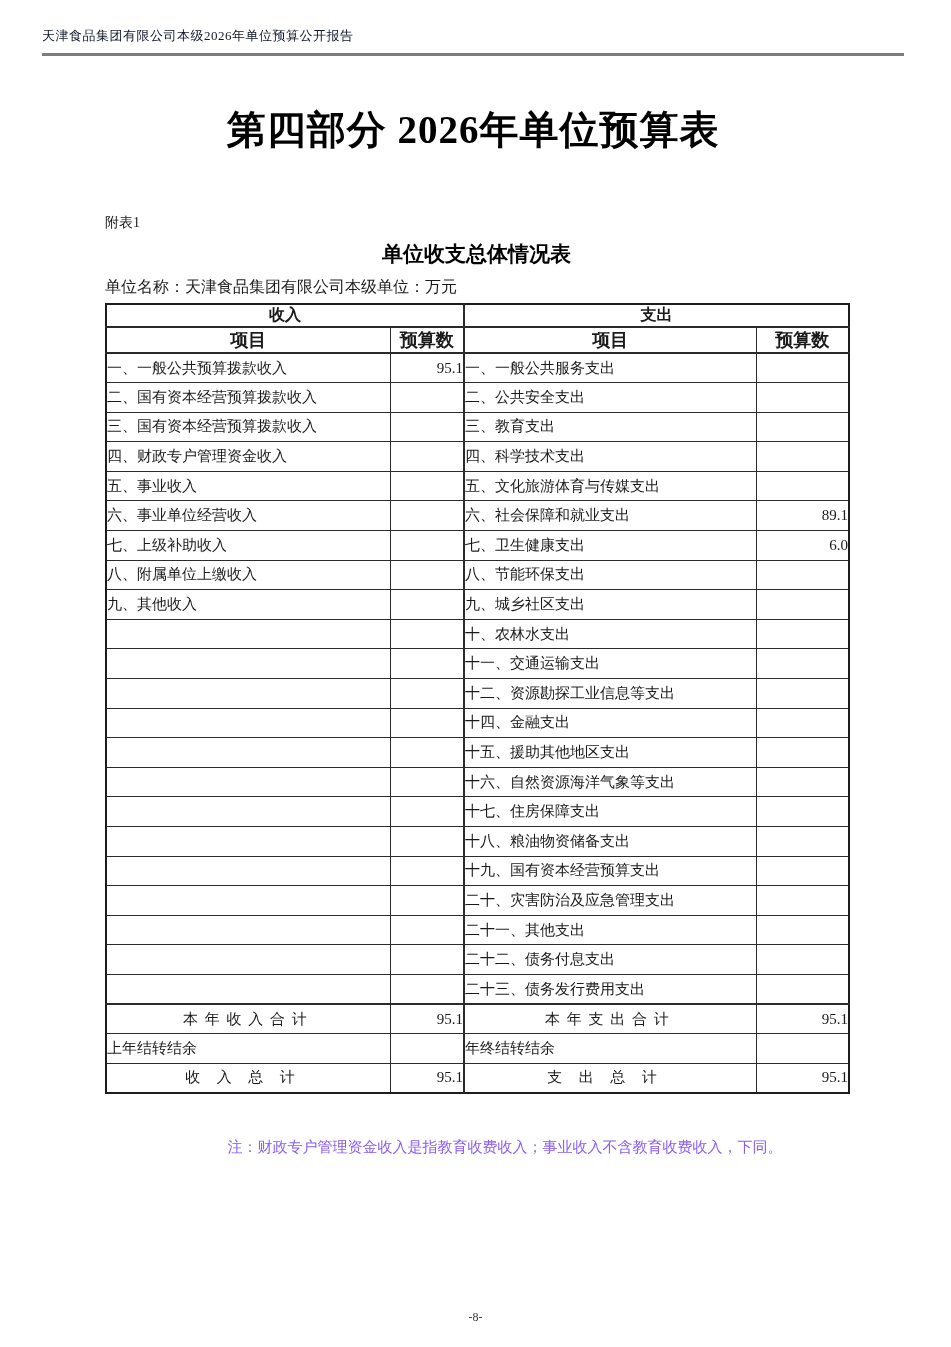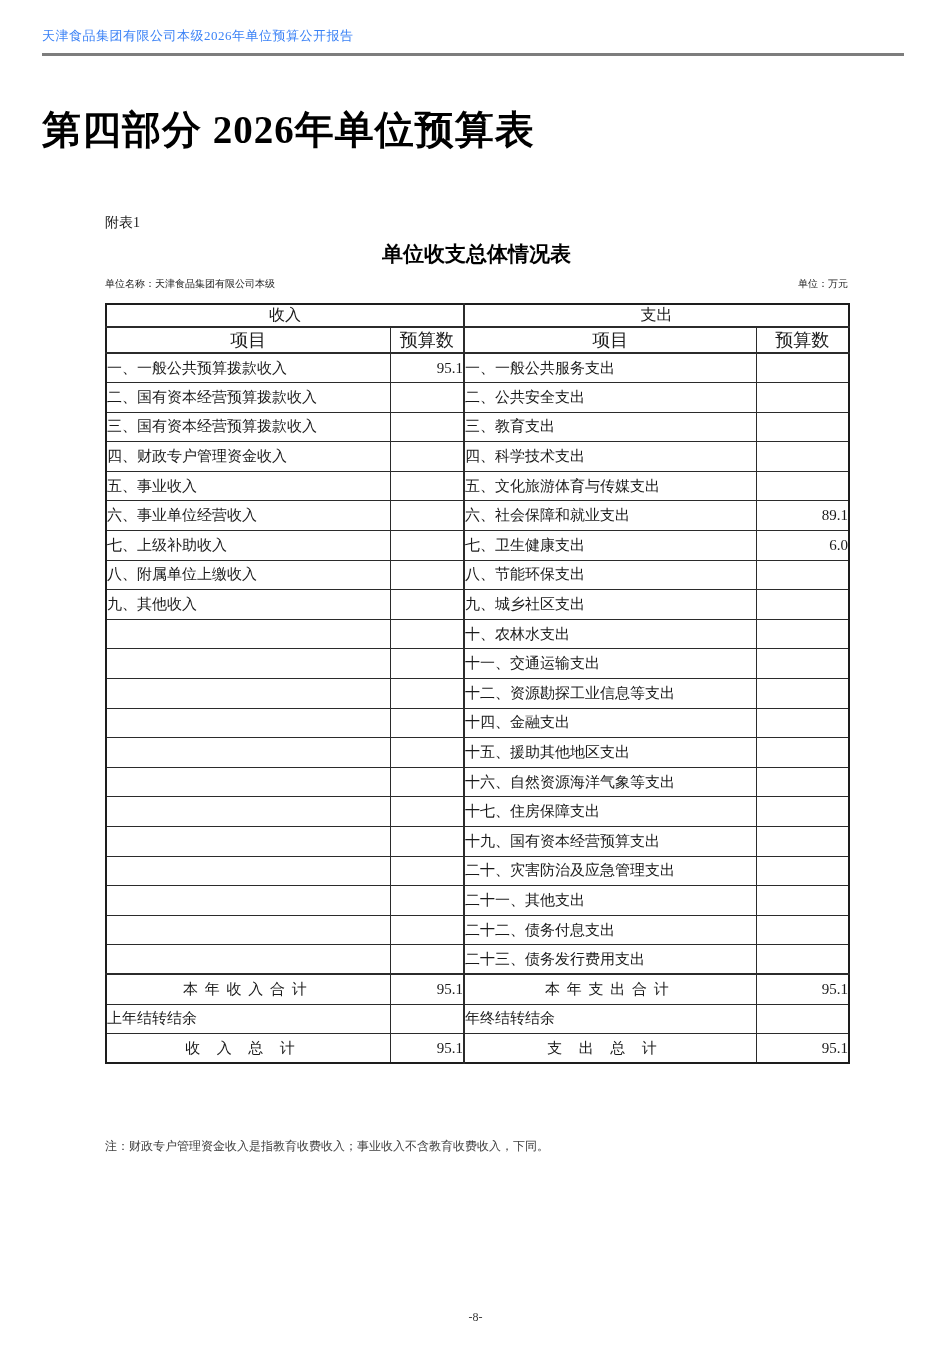--- a/index.html
+++ b/index.html
@@ -12,36 +12,37 @@
     background: #ffffff;
     margin: 0 auto;
     overflow: hidden;
   }
   .doc-header {
     position: absolute;
     left: 42px;
     top: 27px;
     width: 862px;
     font-size: 13px;
-    color: #3b82f6;
+    color: #0f172a;
     letter-spacing: 0.5px;
   }
   .header-rule {
     position: absolute;
     left: 42px;
     top: 53px;
     width: 862px;
     height: 3px;
     background: #7d7d7d;
   }
   .main-title {
     position: absolute;
     left: 42px;
     top: 103px;
     width: 862px;
+    text-align: center;
     font-size: 39px;
     font-weight: bold;
     letter-spacing: 1px;
     color: #000;
   }
   .appendix {
     position: absolute;
     left: 105px;
     top: 214px;
     font-size: 14px;
@@ -55,22 +56,21 @@
     font-size: 21px;
     font-weight: bold;
     color: #000;
   }
   .meta-row {
     position: absolute;
     left: 105px;
     top: 277px;
     width: 743px;
     display: flex;
-    justify-content: space-between;
-    font-size: 10px;
+    font-size: 16px;
   }
   .budget-table {
     position: absolute;
     left: 105px;
     top: 303px;
     width: 743px;
     border-collapse: collapse;
     table-layout: fixed;
     font-size: 15px;
   }
@@ -79,42 +79,43 @@
   .budget-table col.c-item2  { width: 292px; }
   .budget-table col.c-val2   { width: 93px; }
   .budget-table th, .budget-table td {
     border: 1px solid #2b2b2b;
     overflow: hidden;
     white-space: nowrap;
     vertical-align: middle;
   }
   .budget-table { border: 2px solid #1d1d1d; }
   .budget-table thead th {
-    font-weight: normal;
+    font-weight: bold;
     text-align: center;
     height: 17px;
     font-size: 16px;
     border-bottom-width: 2px;
   }
   .budget-table thead tr.sub th { font-size: 18px; }
   .budget-table td { height: 29.6px; padding: 0; }
   .budget-table .sec-split { border-left-width: 2px; }
   .item-cell { text-align: left; padding-left: 3px; }
   .value-cell { text-align: right; padding-right: 4px; }
   tr.summary-top td { border-top-width: 2px; }
   td.sum-center { text-align: center; padding-left: 0; }
   td.sp1 { letter-spacing: 0.45em; }
   td.sp2 { letter-spacing: 1.1em; margin-left: 8px; }
   .note {
     position: absolute;
     left: 105px;
     top: 1138px;
     width: 800px;
-    font-size: 12px;
-    color: #404040;
+    font-size: 15px;
+    color: #8b5cf6;
+    text-align: center;
   }
   .page-number {
     position: absolute;
     left: 0;
     top: 1310px;
     width: 951px;
     text-align: center;
     font-size: 12px;
     color: #3a3a3a;
   }
@@ -252,20 +253,26 @@
         </tr>
         <tr>
           <td class="item-cell"></td>
           <td class="value-cell"></td>
           <td class="item-cell sec-split">十七、住房保障支出</td>
           <td class="value-cell"></td>
         </tr>
         <tr>
           <td class="item-cell"></td>
           <td class="value-cell"></td>
+          <td class="item-cell sec-split">十八、粮油物资储备支出</td>
+          <td class="value-cell"></td>
+        </tr>
+        <tr>
+          <td class="item-cell"></td>
+          <td class="value-cell"></td>
           <td class="item-cell sec-split">十九、国有资本经营预算支出</td>
           <td class="value-cell"></td>
         </tr>
         <tr>
           <td class="item-cell"></td>
           <td class="value-cell"></td>
           <td class="item-cell sec-split">二十、灾害防治及应急管理支出</td>
           <td class="value-cell"></td>
         </tr>
         <tr>

